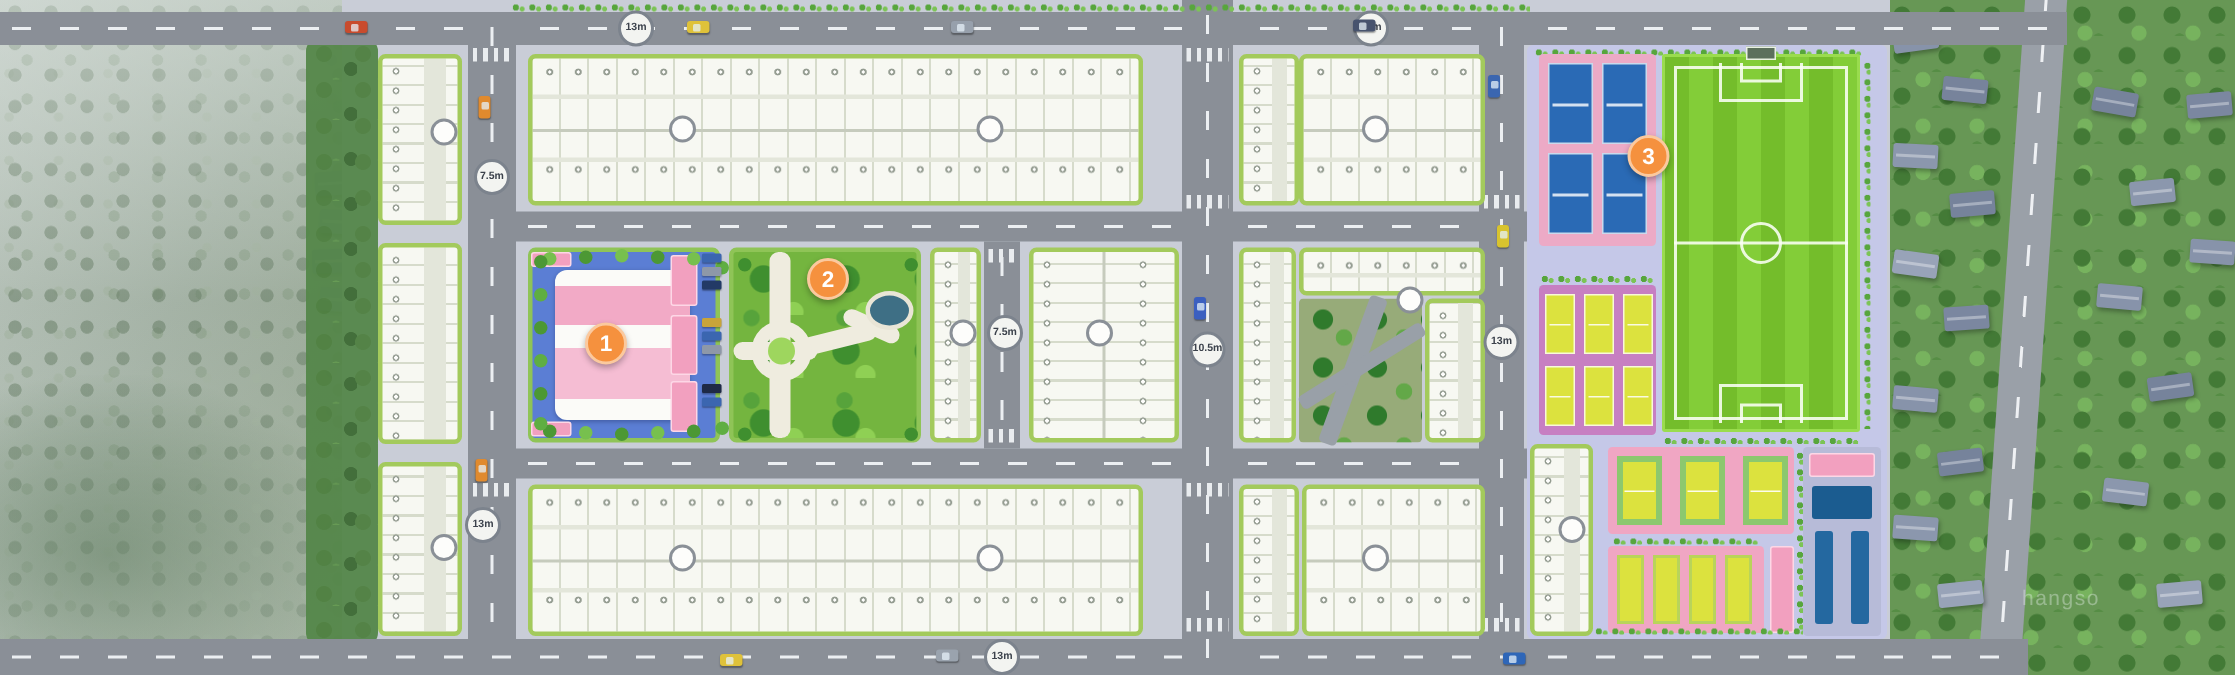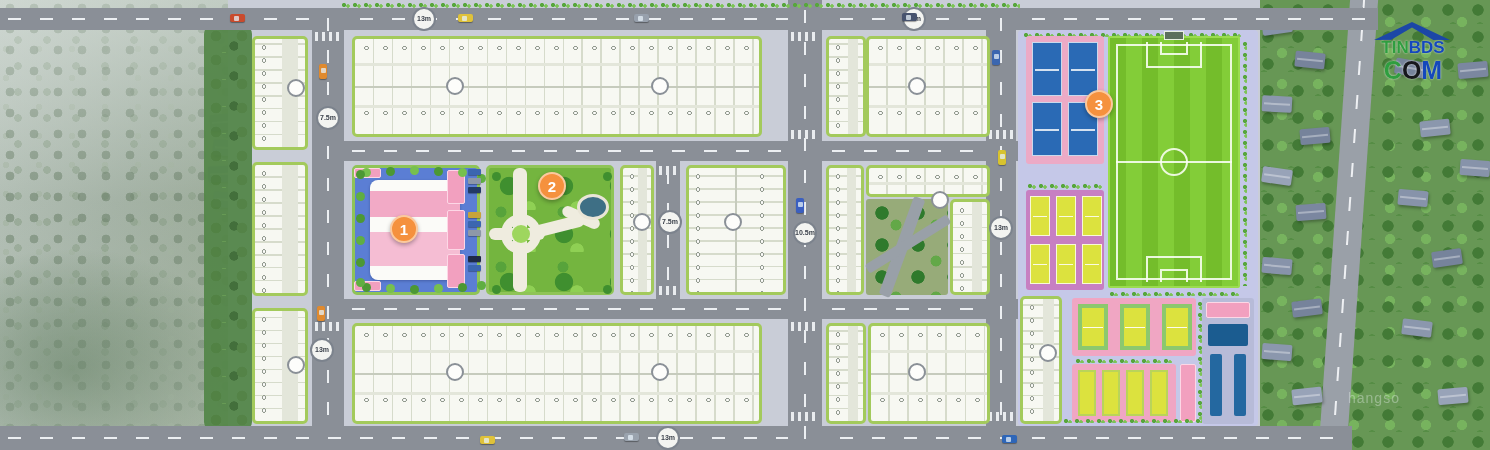--- a/index.html
+++ b/index.html
@@ -348,21 +348,16 @@
   <div class="car-h" style="left:902px;top:13px;background:#47536e"></div>
   <div class="car-h" style="left:480px;top:436px;background:#dfc23a"></div>
   <div class="car-h" style="left:624px;top:433px;background:#9aa3ae"></div>
   <div class="car-h" style="left:1002px;top:435px;background:#2e66b8"></div>
   <div class="car-v" style="left:319px;top:64px;background:#e08a2e"></div>
   <div class="car-v" style="left:317px;top:306px;background:#e08a2e"></div>
   <div class="car-v" style="left:796px;top:198px;background:#3b5fc0"></div>
   <div class="car-v" style="left:998px;top:150px;background:#d8c32e"></div>
   <div class="car-v" style="left:992px;top:50px;background:#3b66b0"></div>
 
-  <div class="logo">
-    <div class="roof"></div>
-    <div class="logo-l1"><span class="c-green">TIN</span><span class="c-blue">BDS</span></div>
-    <div class="logo-l2"><span class="c-green">C</span><span class="c-dark">O</span><span class="c-blue">M</span></div>
-  </div>
 
   <div class="watermark">hangso</div>
 
 </div>
 
 </body></html>

